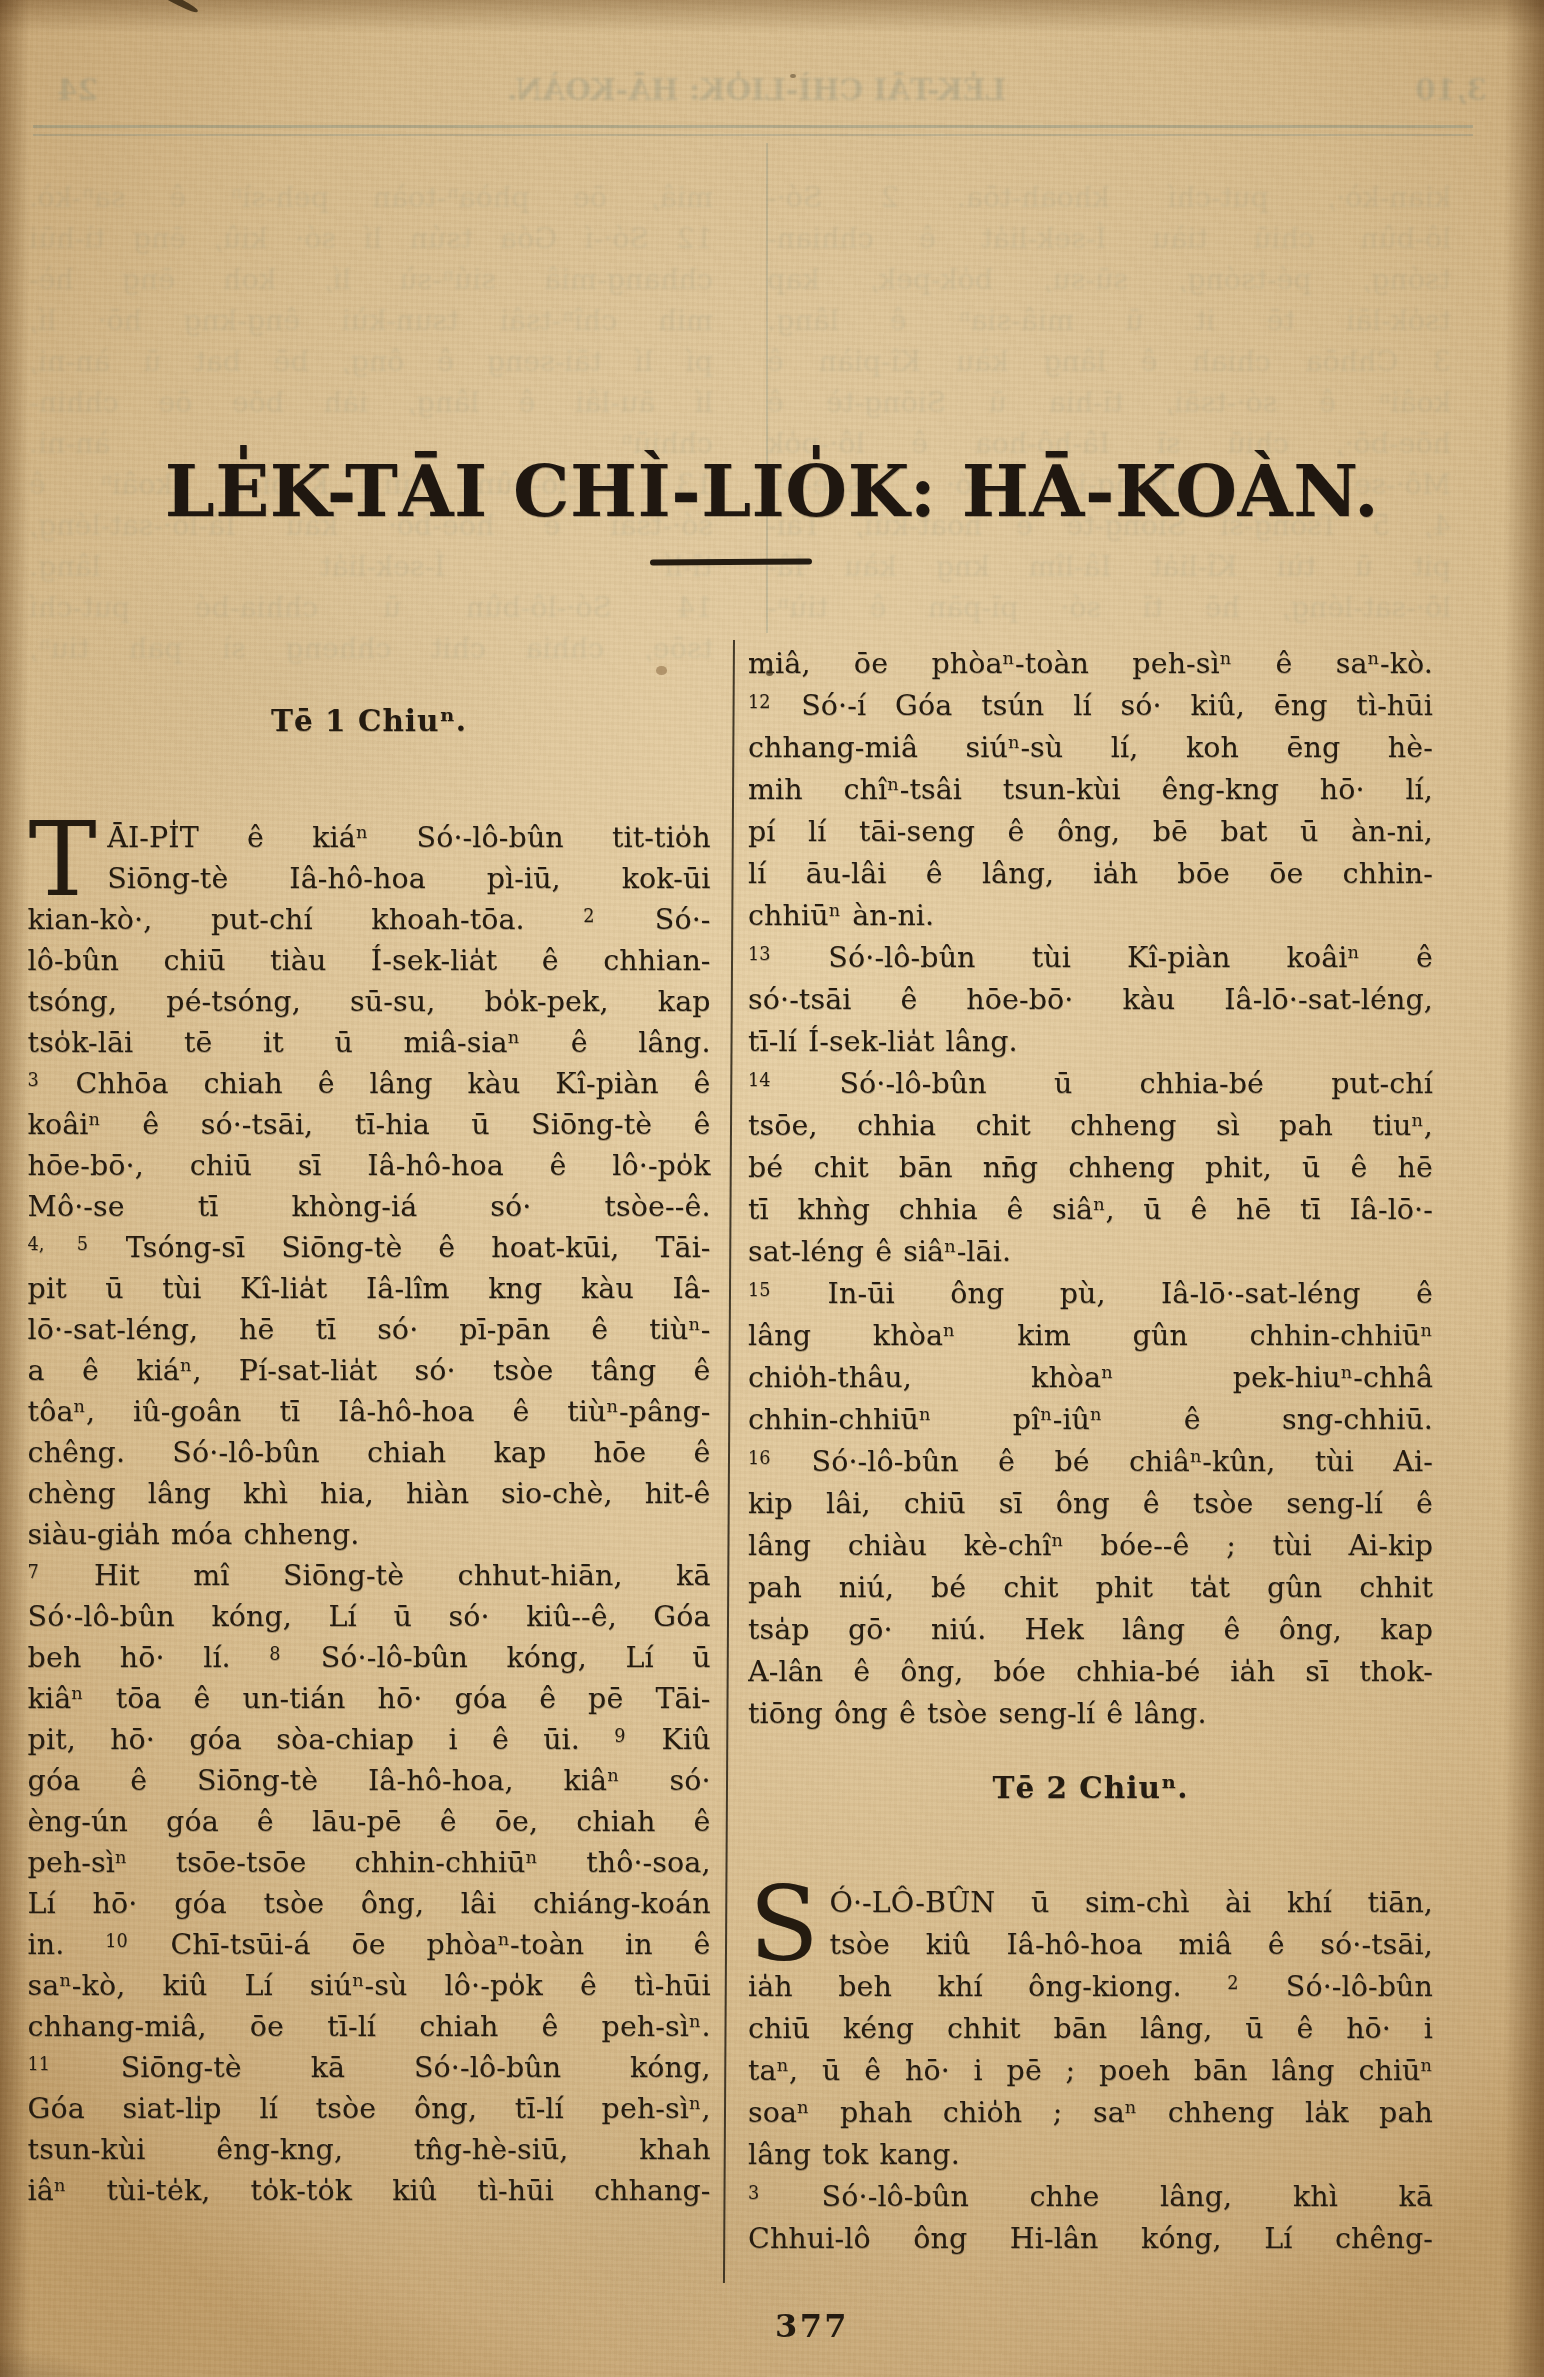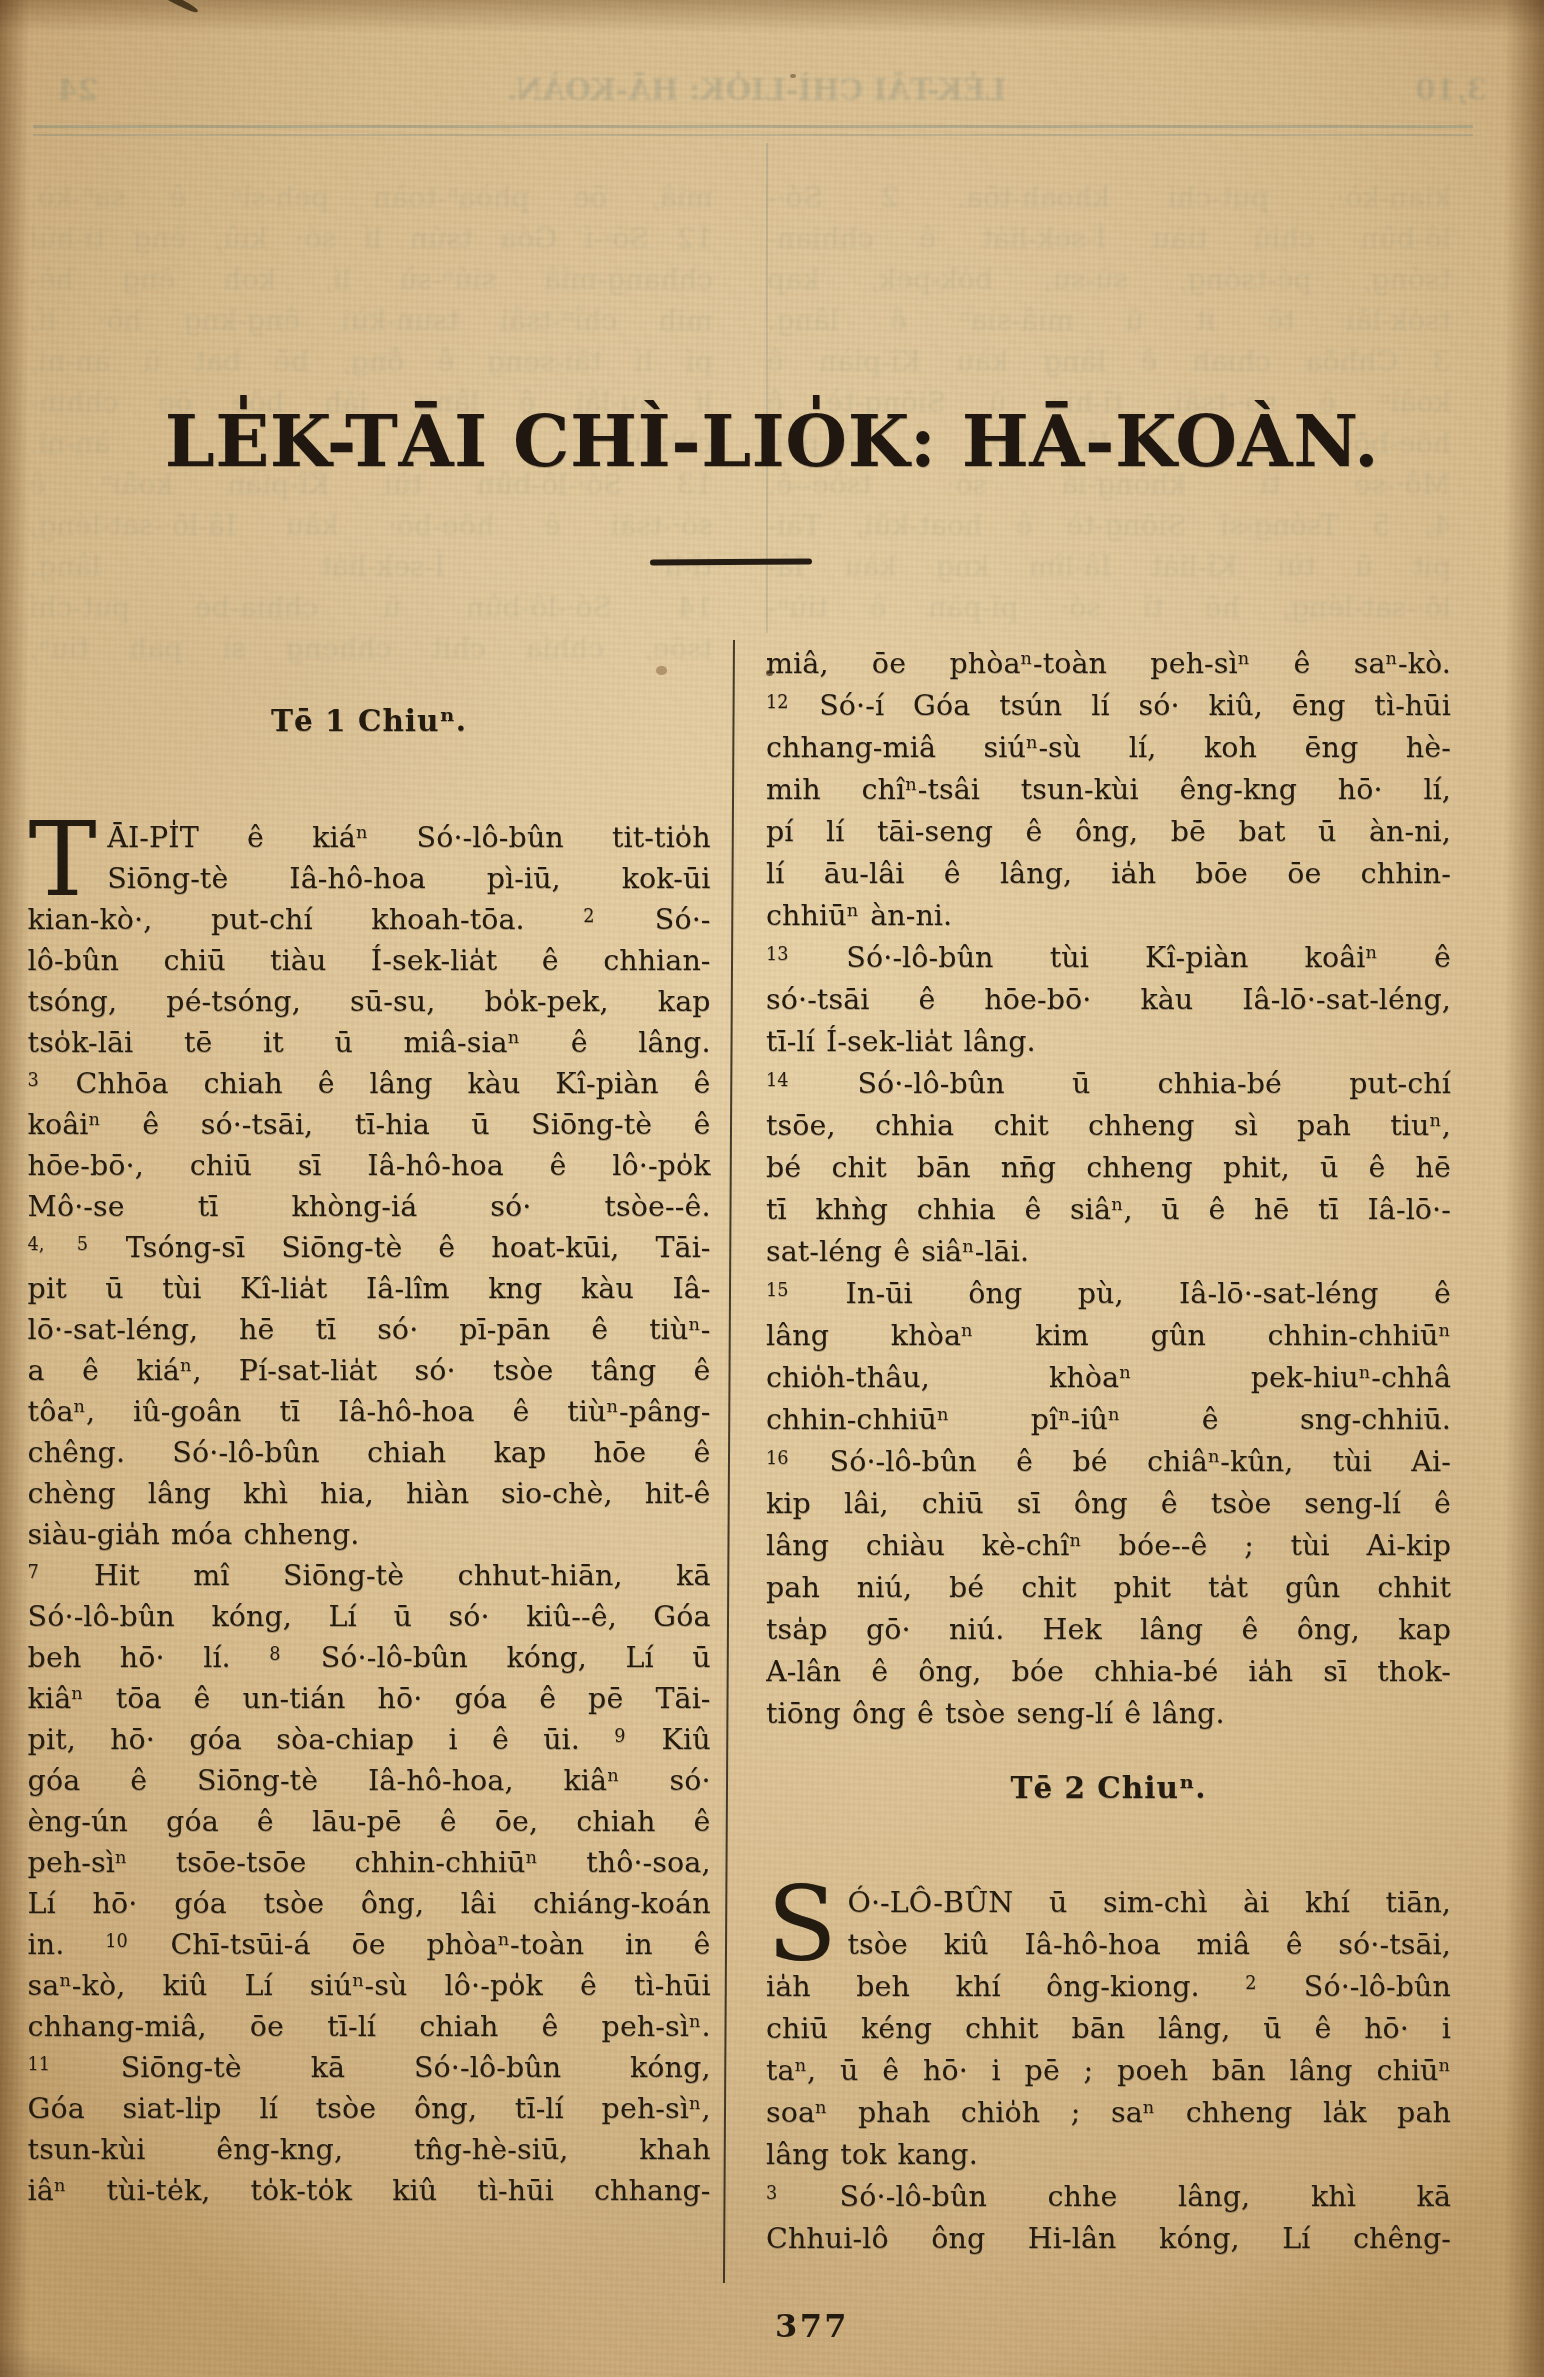--- a/index.html
+++ b/index.html
@@ -29,29 +29,29 @@
   .ghost-rule{position:absolute;left:33px;right:71px;z-index:1;background:#76877b;}
   .ghost-rule.r1{top:125px;height:3.3px;opacity:.40;}
   .ghost-rule.r2{top:134px;height:1.9px;opacity:.32;}
   .ghost-col-divider{position:absolute;left:766px;top:143px;width:1.9px;height:490px;background:#76877b;opacity:.28;z-index:1;filter:blur(0.5px);}
   .ghost-text{position:absolute;z-index:1;font-size:28.5px;opacity:0.13;}
   .ghost-text .tline{height:41px;line-height:41px;text-align:justify;text-align-last:justify;overflow:hidden;}
   #ghost-left{left:28.5px;top:177px;width:684px;}
   #ghost-right{left:767px;top:177px;width:684px;}
   
   .page-title{
-    position:absolute;top:399px;left:0;width:100%;z-index:3;
+    position:absolute;top:449px;left:0;width:100%;z-index:3;
     text-align:center;font-weight:bold;font-size:71px;letter-spacing:0.5px;color:#1f1710;
     text-shadow:0.5px 0.7px 0 rgba(40,28,14,.28);
   }
   .title-rule{position:absolute;left:650px;top:559px;width:162px;height:6.2px;background:#241c12;border-radius:3.3px;z-index:3;transform:rotate(-0.3deg);}
   .column{position:absolute;z-index:3;font-size:28.5px;letter-spacing:0.1px;
     text-shadow:0.3px 0.5px 0 rgba(40,28,14,.30);}
   #col-left{left:27.6px;top:700px;width:683px;--lh:41px;}
-  #col-right{left:766px;top:643px;width:685px;--lh:42px;}
+  #col-right{left:748px;top:643px;width:685px;--lh:42px;}
   .tline{height:var(--lh);line-height:var(--lh);text-align:justify;text-align-last:justify;overflow:hidden;word-spacing:1.9px;}
   .tline.short{text-align:right;text-align-last:left;}
   .chap{font-weight:bold;font-size:29.5px;text-align:center;letter-spacing:1px;height:var(--lh);line-height:var(--lh);}
   #col-left .chap{margin:0 0 76px 0;}
   #col-right .chap{margin:32px 0 0 0;}
   #col-left .dc{margin-top:0;}
   #col-right .dc{margin-top:73px;}
   .dc{display:flow-root;}
   .dropcap{
     float:left;font-size:102px;line-height:80px;height:calc(var(--lh)*2);

